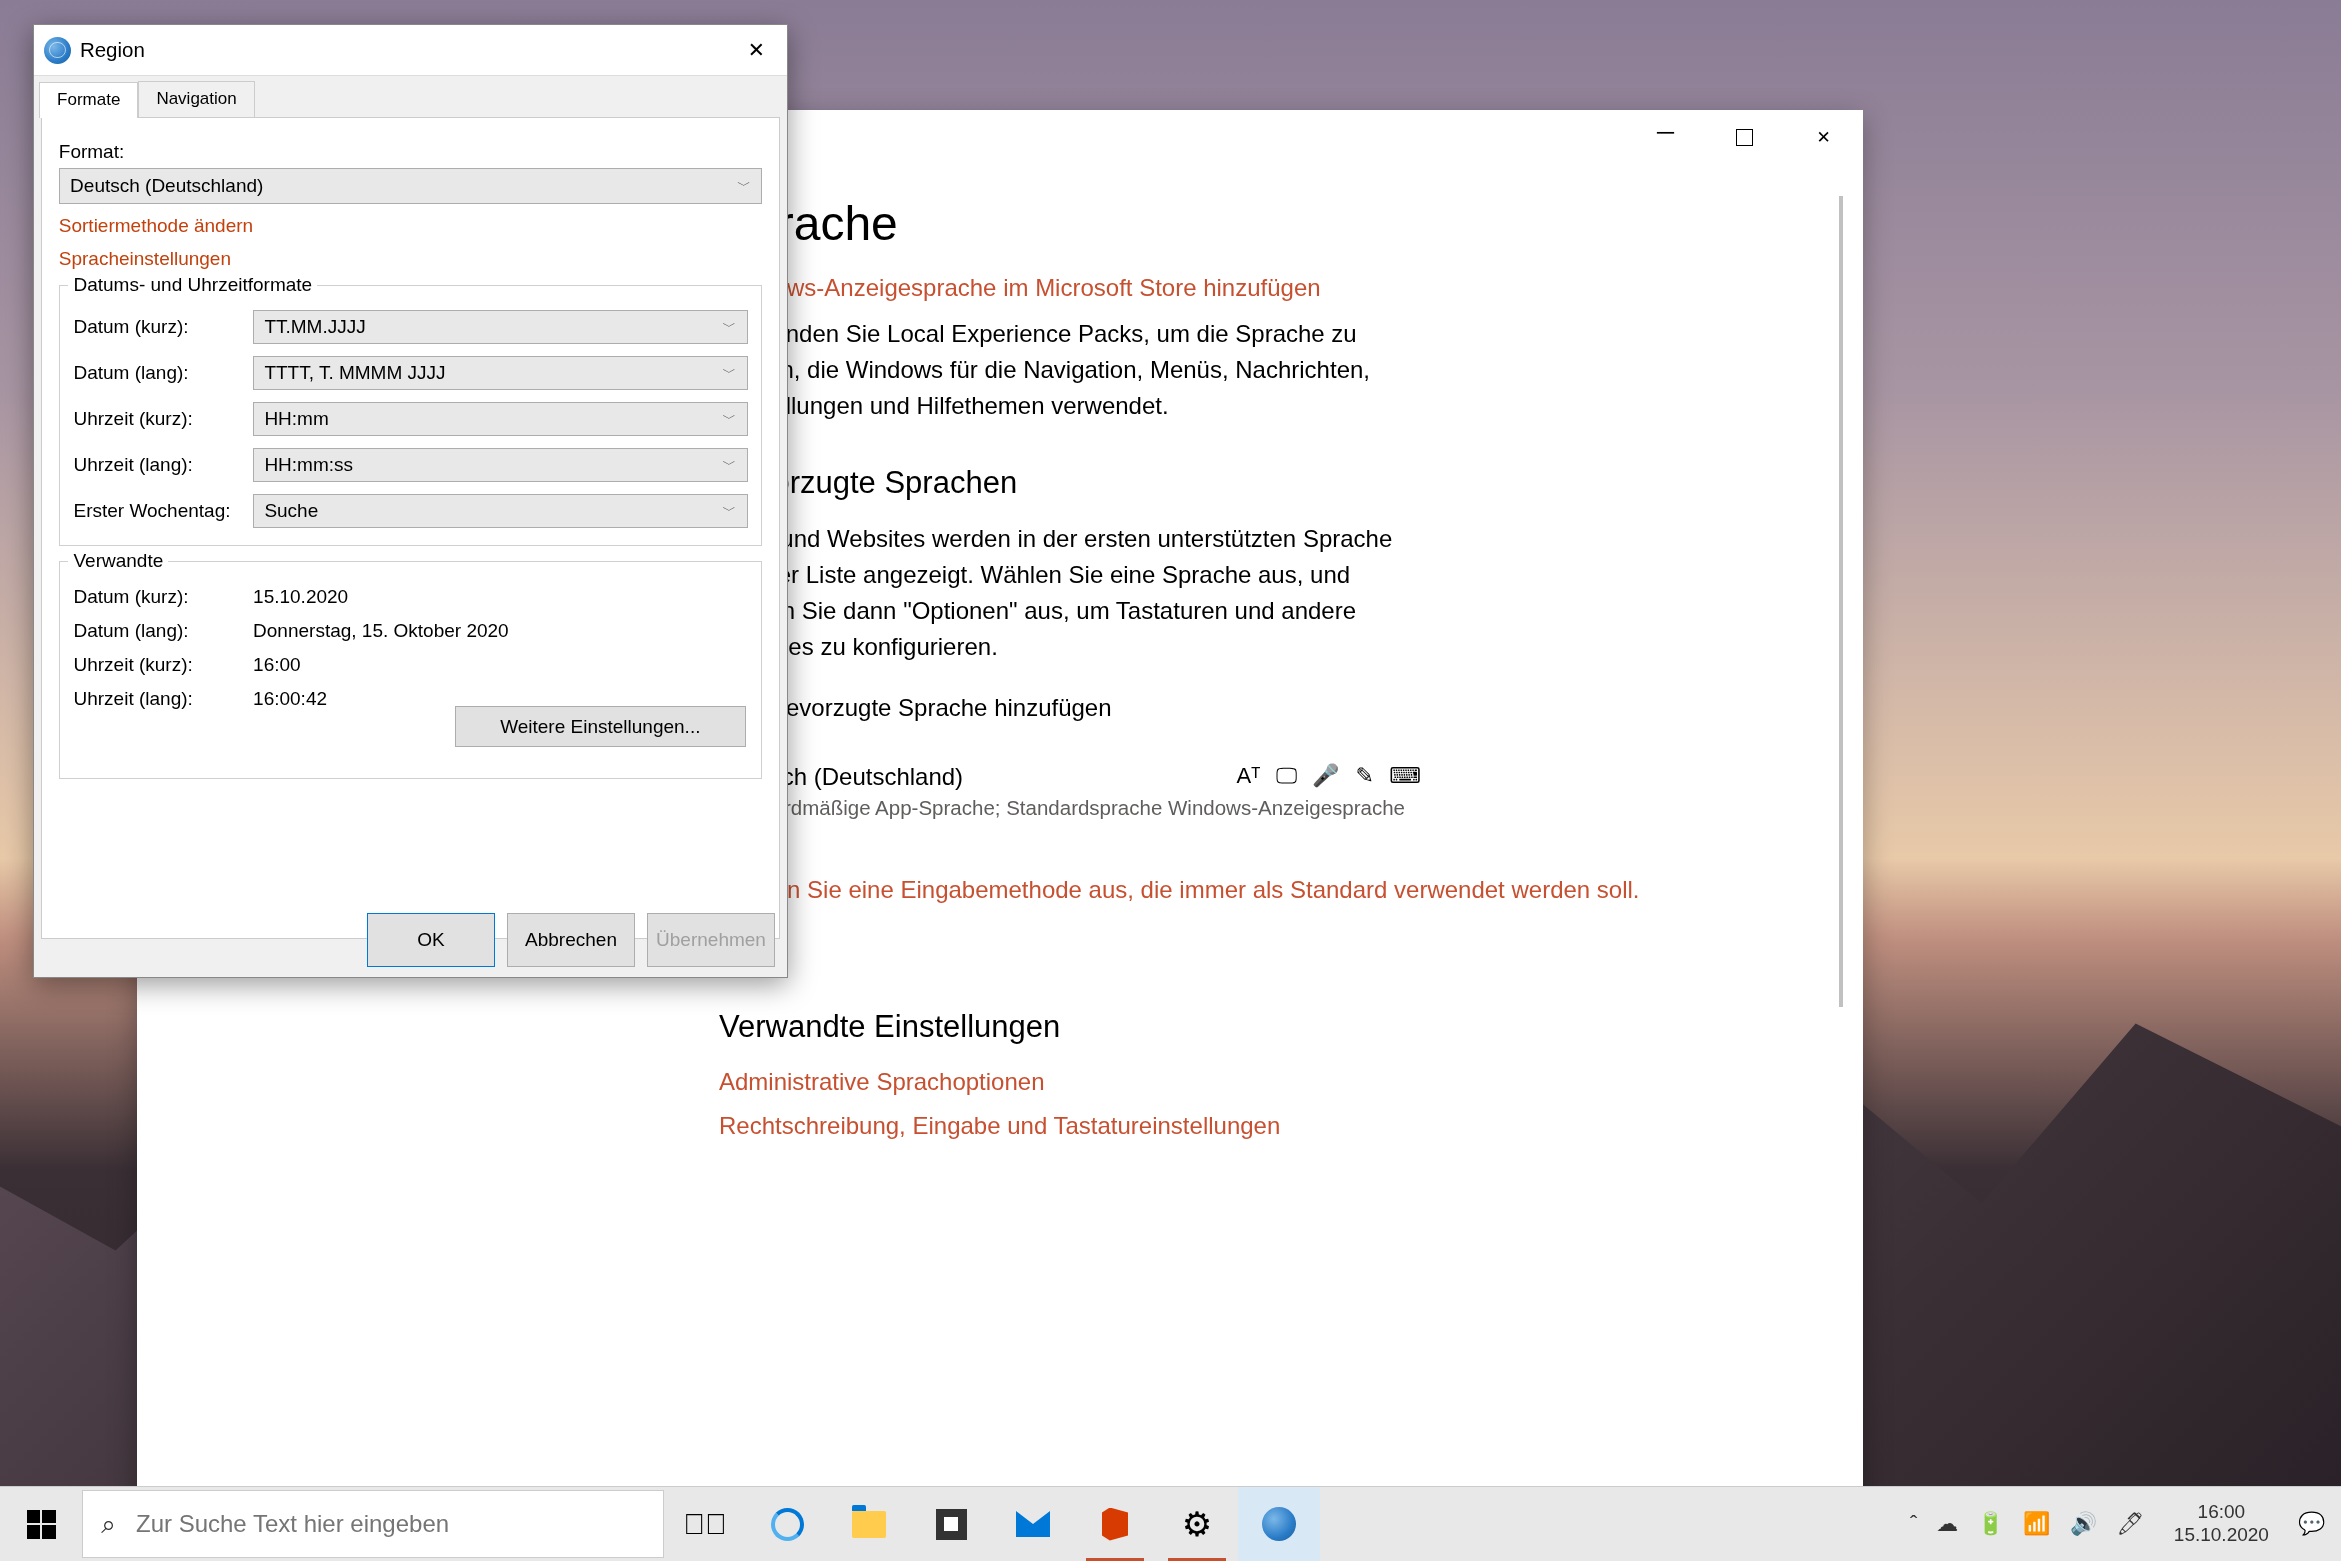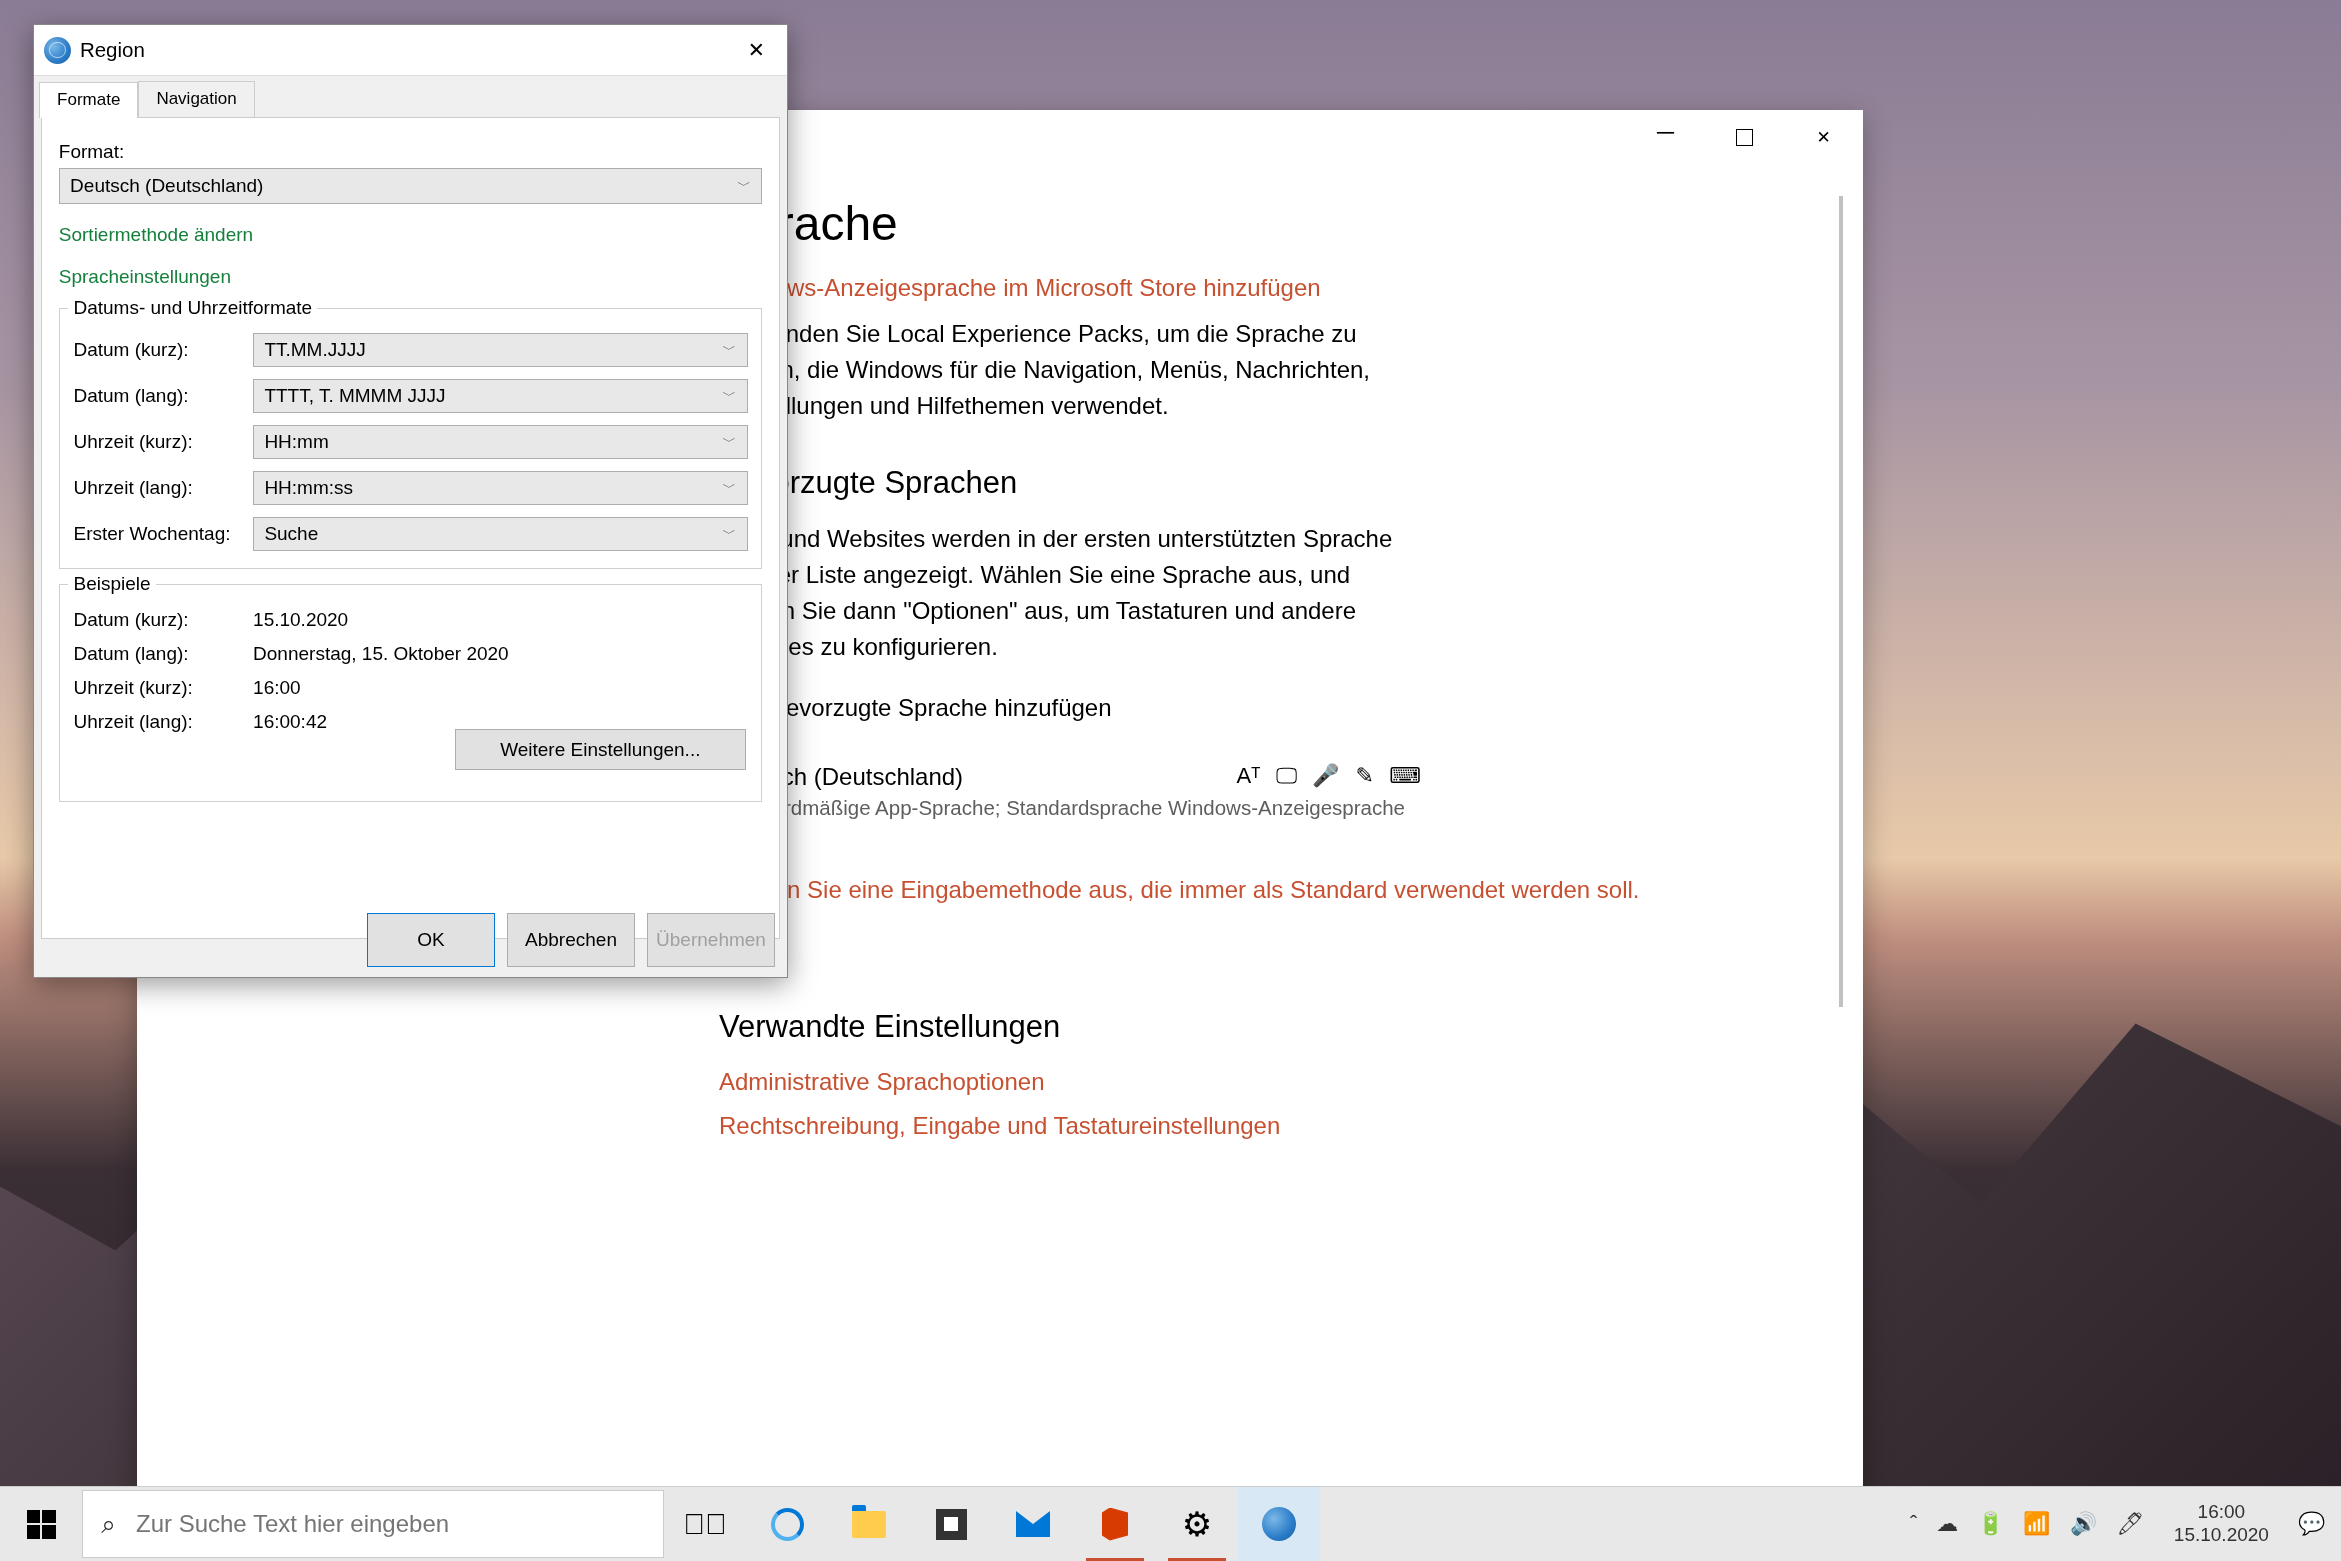--- a/index.html
+++ b/index.html
@@ -35,21 +35,21 @@
 .region-ticon:after{content:"";position:absolute;inset:5.1px;border:0.9px solid rgba(255,255,255,.6);border-radius:50%}
 .region-title{font-size:20.5px;flex:1}
 .region-close{width:51px;height:41px;display:flex;align-items:center;justify-content:center;font-size:20.5px}
 .tabstrip{display:flex;padding:5.1px 3.4px 0 5.1px;background:#f0f0f0}
 .tab{padding:6.8px 17px 8.6px;font-size:17px;background:#f0f0f0;border:0.9px solid #ccc;border-bottom:none;position:relative}
 .tab.active{background:#fff;z-index:2;top:0.9px}
 .tabpage{background:#fff;margin:0 6.8px 6.8px;border:0.9px solid #ccc;padding:17px 17px 10.3px;height:822px;position:relative}
 .fld-label{font-size:19px;margin:5.1px 0}
 .combo{width:100%;height:36px;background:#e8e8e8;border:0.9px solid #adadad;display:flex;align-items:center;padding:0 10.3px;font-size:19px;position:relative}
 .combo .chev{margin-left:auto;font-size:13.7px;color:#555}
-.linka{color:#15803d;font-size:19px;display:block;margin:20px 0}
+.linka{color:#c2410c;font-size:19px;display:block;margin:11px 0}
 .group{border:0.9px solid #d0d0d0;margin-top:15.4px;padding:24px 13.7px 17px;position:relative}
 .group-title{position:absolute;top:-12px;left:8.6px;background:#fff;padding:0 5.1px;font-size:19px}
 .grid{display:grid;grid-template-columns:171px 1fr;gap:12px 8.6px;align-items:center;font-size:19px}
 .grid .combo{height:34px}
 .ex-grid{display:grid;grid-template-columns:171px 1fr;gap:12px 8.6px;font-size:19px}
 .more-btn{position:absolute;bottom:31px;right:15.4px;width:291px;height:41px;background:#e1e1e1;border:0.9px solid #adadad;font-size:19px;display:flex;align-items:center;justify-content:center}
 .dlg-buttons{position:absolute;bottom:10.3px;right:12px;display:flex;gap:12px}
 .btn{width:128px;height:54px;background:#e1e1e1;border:0.9px solid #adadad;font-size:19px;display:flex;align-items:center;justify-content:center}
 .btn.primary{border:1.7px solid #0078d7;background:#e1e1e1}
 .btn.disabled{color:#a0a0a0}
@@ -177,21 +177,21 @@
           </div>
         <span>Erster Wochentag:</span>
         <div class="combo">
             <span>Suche</span>
             <span class="chev">﹀</span>
           </div>
       </div>
     </div>
 
     <div class="group">
-      <span class="group-title">Beispiele</span>
+      <span class="group-title">Verwandte</span>
       <div class="ex-grid">
         <span>Datum (kurz):</span>
         <span>15.10.2020</span>
         <span>Datum (lang):</span>
         <span>Donnerstag, 15. Oktober 2020</span>
         <span>Uhrzeit (kurz):</span>
         <span>16:00</span>
         <span>Uhrzeit (lang):</span>
         <span>16:00:42</span>
       </div>

